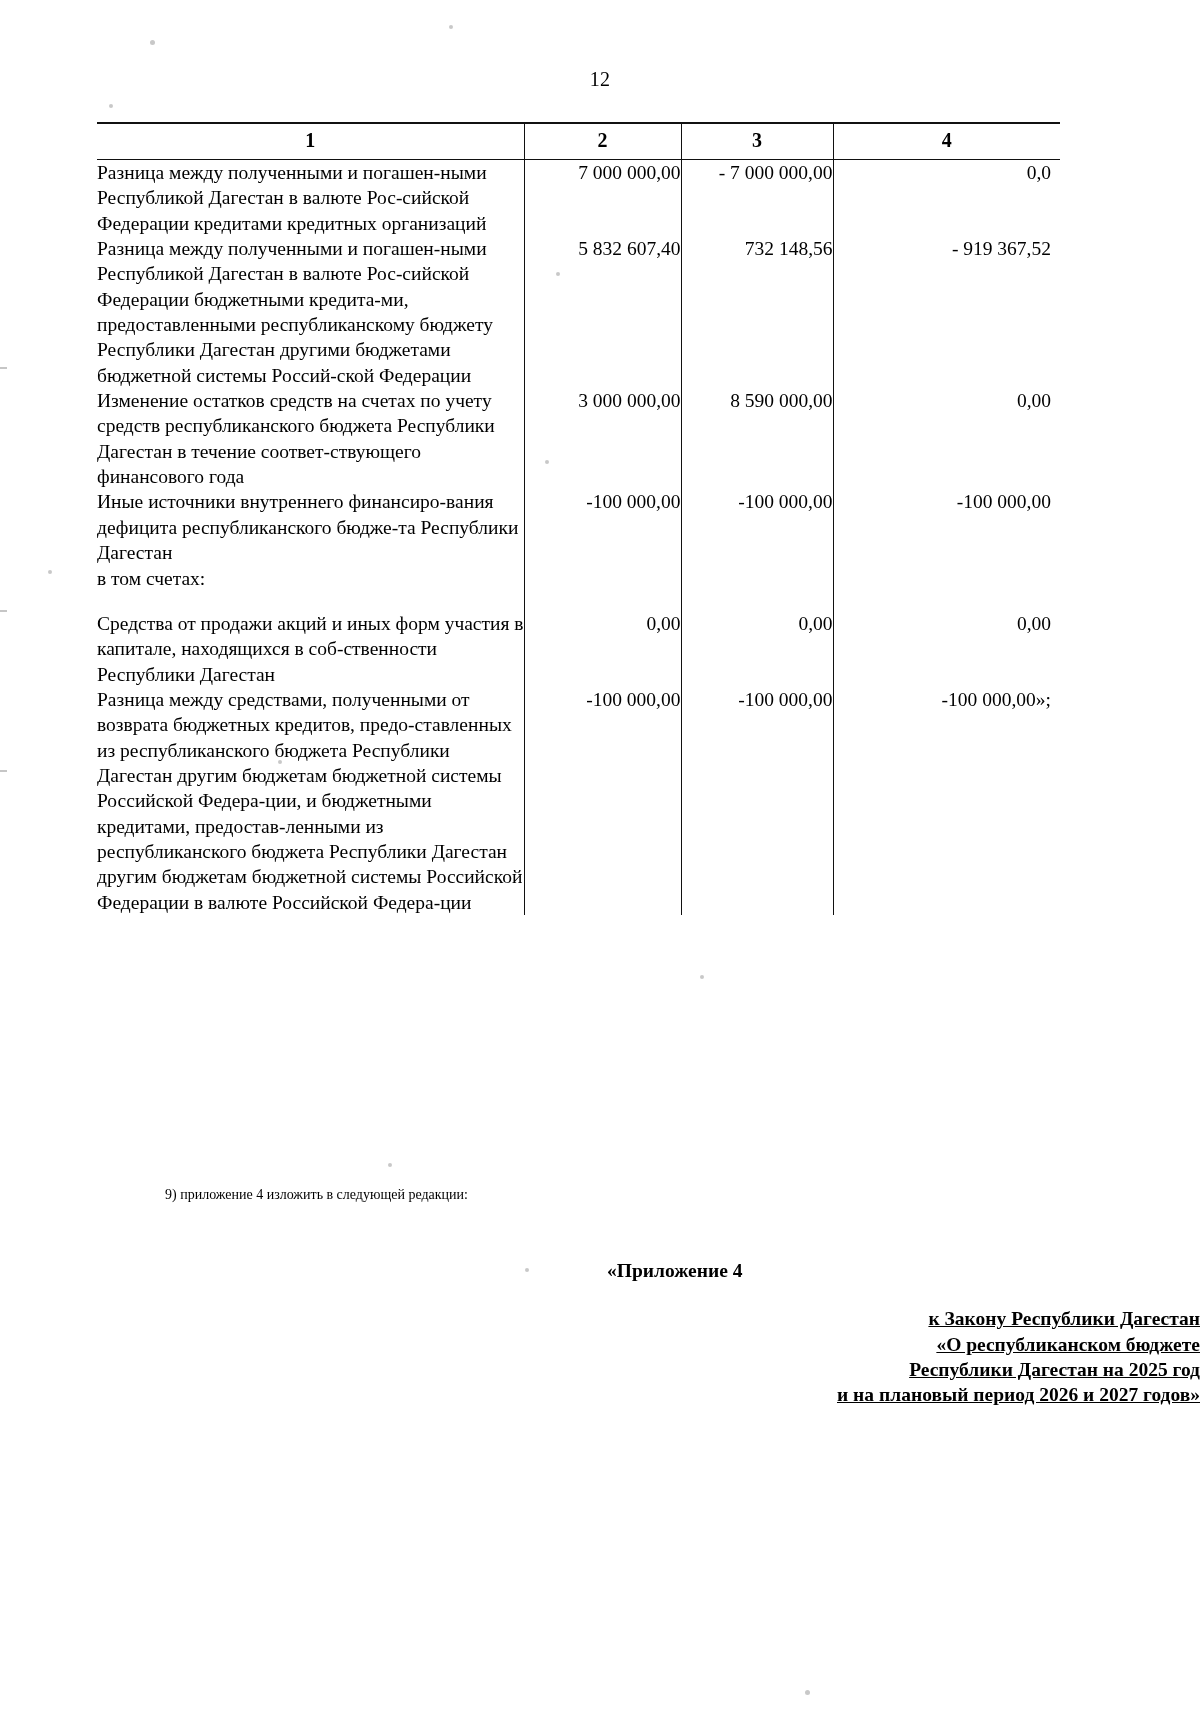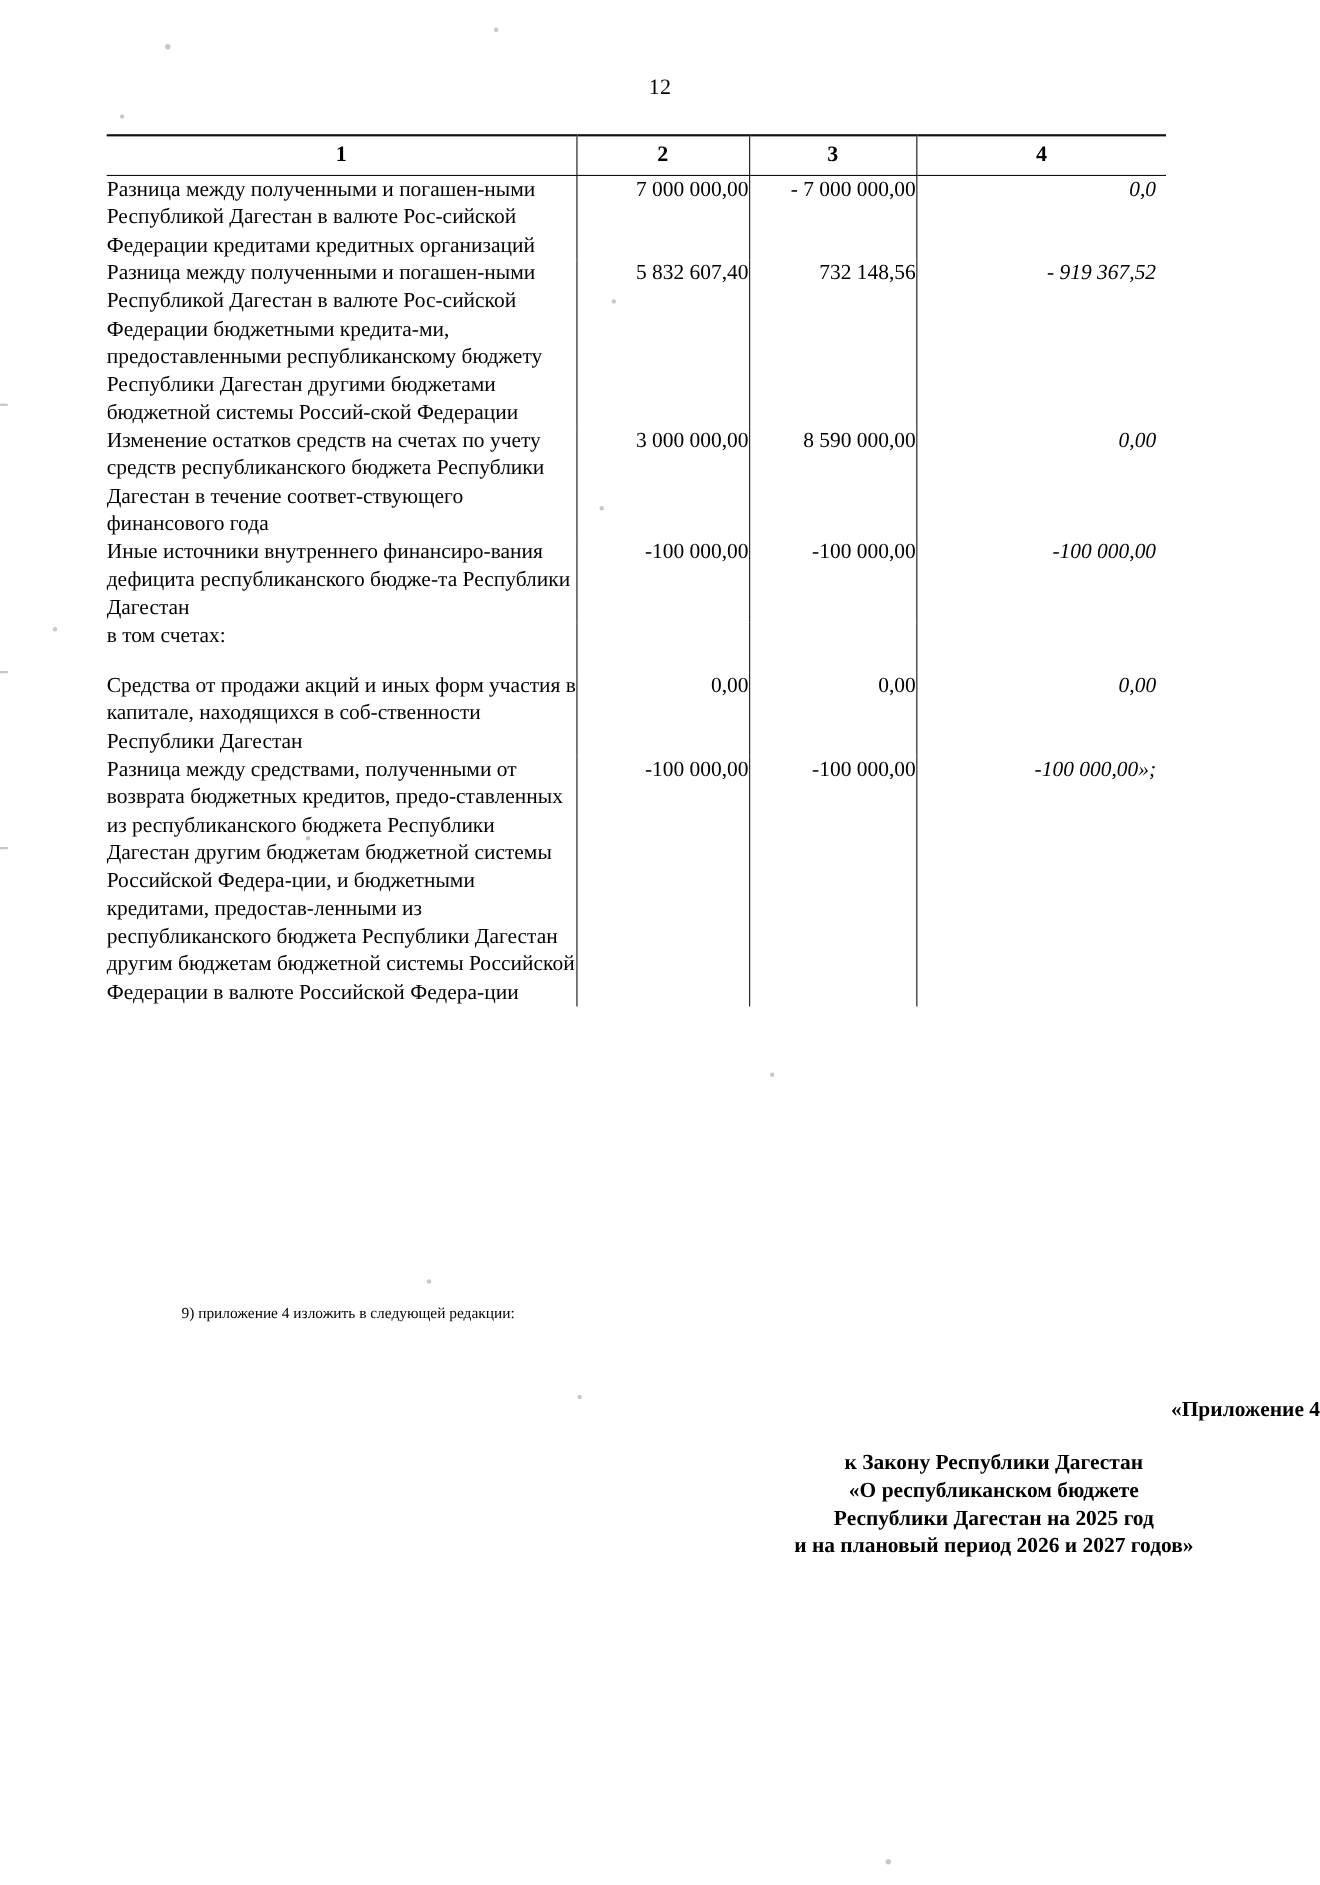--- a/index.html
+++ b/index.html
@@ -80,21 +80,20 @@
   td.cell-num {
     padding: 8px 7px 26px 6px;
     text-align: right;
     white-space: nowrap;
     border-right: 1.5px solid #111;
     margin-top: 36px;
   }
   td.cell-num.last {
     border-right: none;
     padding-right: 9px;
-    font-style: italic;
   }
 
   tr.row-plain td.cell-label { padding-bottom: 20px; }
 
   
   .para-9 {
     position: absolute;
     top: 1186px;
     left: 97px;
     width: 980px;
@@ -107,29 +106,29 @@
   .appendix {
     position: absolute;
     top: 1258px;
     left: 0;
     width: 1200px;
     font-weight: bold;
     font-size: 19.5px;
     line-height: 1.30;
   }
   .appendix .ap-title {
+    text-align: left;
+    padding-left: 607px;
+    padding-right: 0;
+  }
+  .appendix .ap-lines {
+    margin-top: 23px;
     text-align: right;
     padding-left: 607px;
-    padding-right: 0;
-    margin-top: 11px;
-  }
-  .appendix .ap-lines {
-    margin-top: 23px;
-    text-align: center;
-    padding-left: 607px;
+    text-decoration: underline;
   }
   .appendix .ap-lines div { white-space: nowrap; }
 
   
   .speck {
     position: absolute;
     background: #9a9a9a;
     border-radius: 50%;
     opacity: 0.55;
   }

